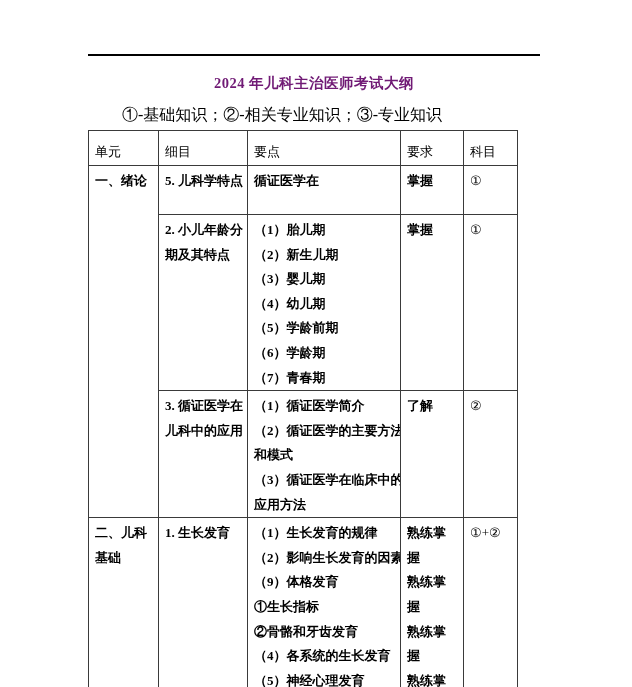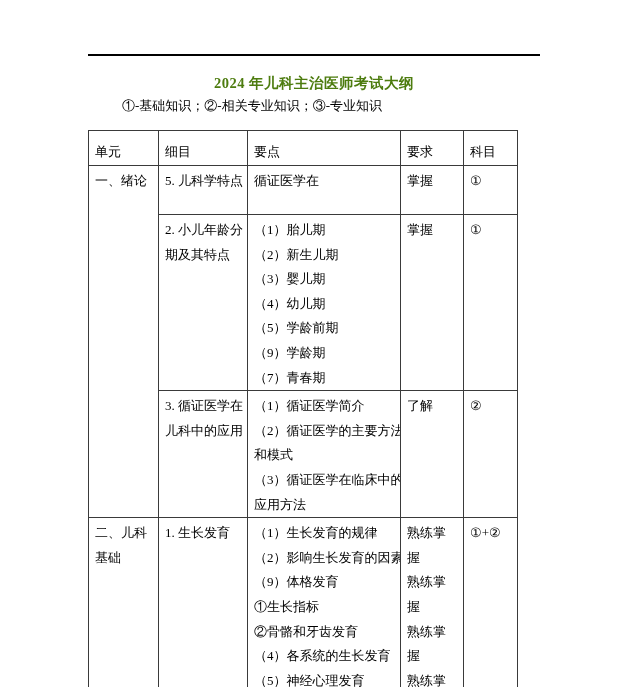--- a/index.html
+++ b/index.html
@@ -13,22 +13,22 @@
   .top-rule {
     position: absolute; left: 88px; top: 54px;
     width: 452px; height: 2px; background: #000000;
   }
   .title {
     position: absolute; left: 88px; top: 74px; width: 452px;
     text-align: center; font-weight: bold; font-size: 14.5px;
     letter-spacing: 0.5px;
   }
   .legend {
-    position: absolute; left: 122px; top: 97px;
-    font-size: 13px;
+    position: absolute; left: 122px; top: 105px;
+    font-size: 16px;
   }
   table.outline {
     position: absolute; left: 88px; top: 130px;
     width: 429px; border-collapse: collapse; table-layout: fixed;
   }
   table.outline th, table.outline td {
     border: 1px solid #3a3a3a;
     vertical-align: top;
     font-size: 13px;
     font-weight: normal;
@@ -36,29 +36,29 @@
     padding: 3px 2px 0 6px;
     overflow: hidden;
   }
   table.outline th {
     height: 26px; vertical-align: middle; padding-top: 8px; margin-top: 25px;
   }
   tr.r1 { height: 49px; }
   tr.r2 { height: 174px; margin-top: 41px; }
   tr.r3 { height: 121px; }
   td.points, td.req, td.subject { padding-left: 8px; }
-  .line { line-height: 24.6px; white-space: nowrap; }
+  .line { line-height: 24.6px; white-space: nowrap; font-weight: bold; }
   td.subject .line, .subject-val { line-height: 24.6px; }
 </style>
 </head>
 <body>
 
 <div class="page">
   <div class="top-rule"></div>
-  <div class="title" style="color: #4d7c0f;">2024 年儿科主治医师考试大纲</div>
+  <div class="title" style="color: #701a75;">2024 年儿科主治医师考试大纲</div>
   <div class="legend">①-基础知识；②-相关专业知识；③-专业知识</div>
 
   <table class="outline">
     <colgroup>
       <col style="width:70px">
         <col style="width:89px">
         <col style="width:153px">
         <col style="width:63px">
         <col style="width:54px">
     </colgroup>
@@ -93,21 +93,21 @@
       <td>
             <div class="line">2. 小儿年龄分</div>
             <div class="line">期及其特点</div>
           </td>
       <td class="points">
             <div class="line">（1）胎儿期</div>
             <div class="line">（2）新生儿期</div>
             <div class="line">（3）婴儿期</div>
             <div class="line">（4）幼儿期</div>
             <div class="line">（5）学龄前期</div>
-            <div class="line">（9）学龄期</div>
+            <div class="line">（6）学龄期</div>
             <div class="line">（7）青春期</div>
           </td>
       <td class="req">
             <div class="line">掌握</div>
           </td>
       <td class="subject">
             <div class="subject-val">①</div>
           </td>
     </tr>
 

